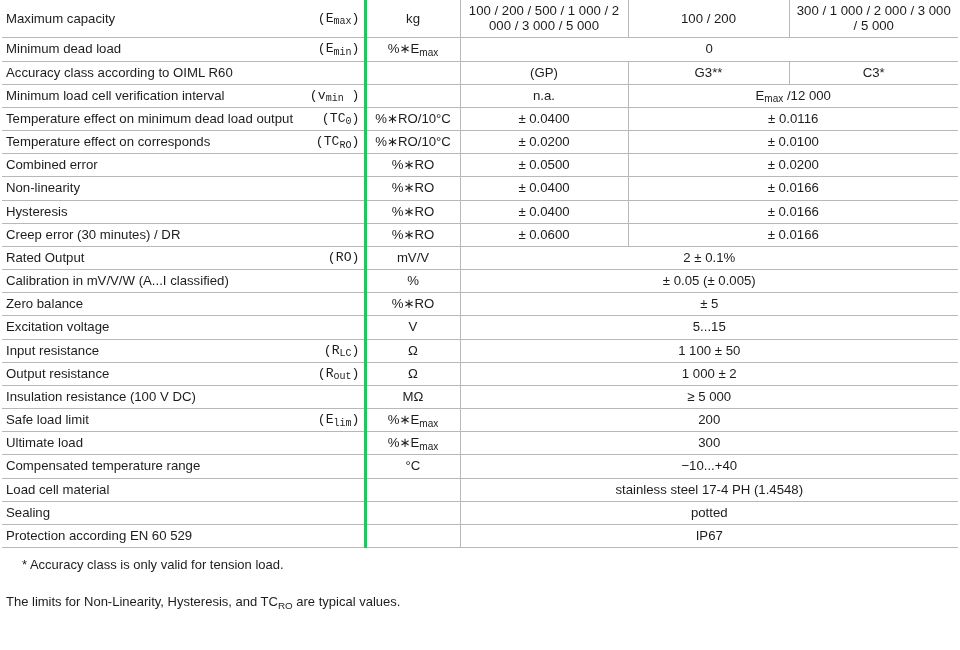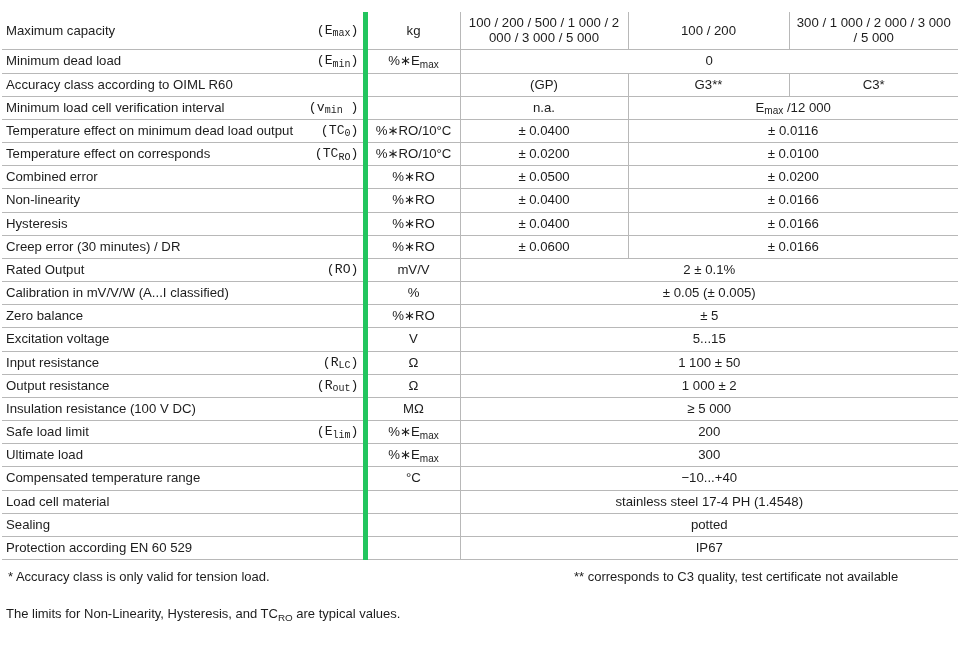--- a/index.html
+++ b/index.html
@@ -16,21 +16,21 @@
   }
   #root {
     width: 960px;
     height: 650px;
     position: relative;
   }
 
   table.spec {
     border-collapse: collapse;
     width: 956px;
-    margin: 12px 0 0 2px;
+    margin: 0 0 0 2px;
     table-layout: fixed;
   }
   table.spec td {
     border-bottom: 1px solid #b8b8b8;
     font-size: 13.2px;
     line-height: 1.15;
     padding: 3px 4px 4px 4px;
     height: 14px;
     vertical-align: middle;
     color: #1d1d1d;
@@ -49,21 +49,21 @@
     white-space: nowrap;
   }
   td.sym {
     text-align: right;
     padding-right: 8px;
     white-space: nowrap;
     font-family: Liberation Mono, monospace;
   }
   td.unit {
     text-align: center;
-    border-left: 5px solid #22c55e;
+    border-left: 3px solid #22c55e;
     border-right: 1px solid #b8b8b8;
     white-space: nowrap;
   }
   td.val {
     text-align: center;
     white-space: nowrap;
   }
   td.val.sep {
     border-right: 1px solid #b8b8b8;
   }
@@ -88,21 +88,21 @@
     padding: 0 6px;
     font-size: 13px;
     color: #1d1d1d;
   }
   .fn-row {
     position: relative;
     height: 17px;
   }
   .fn-left {
     position: absolute;
-    left: 2px;
+    left: 16px;
     top: 0;
   }
   .fn-right {
     position: absolute;
     left: 568px;
     top: 0;
   }
   .fn-block {
     margin-top: 19px;
     line-height: 1.42;
@@ -272,21 +272,20 @@
           <td class="sym"></td>
           <td class="unit"></td>
           <td class="val" colspan="3">IP67</td>
         </tr>
       </tbody>
   </table>
 
   <div class="footnotes">
     <div class="fn-row">
       <span class="fn-left">* Accuracy class is only valid for tension load.</span>
-      <span class="fn-right">** corresponds to C3 quality, test certificate not available</span>
     </div>
     <div class="fn-block">
       <div class="fn-line">
         <span>The limits for Non-Linearity, Hysteresis, and TC</span><sub>RO</sub><span> are typical values.</span>
       </div>
 
     </div>
   </div>
 
 </div>

